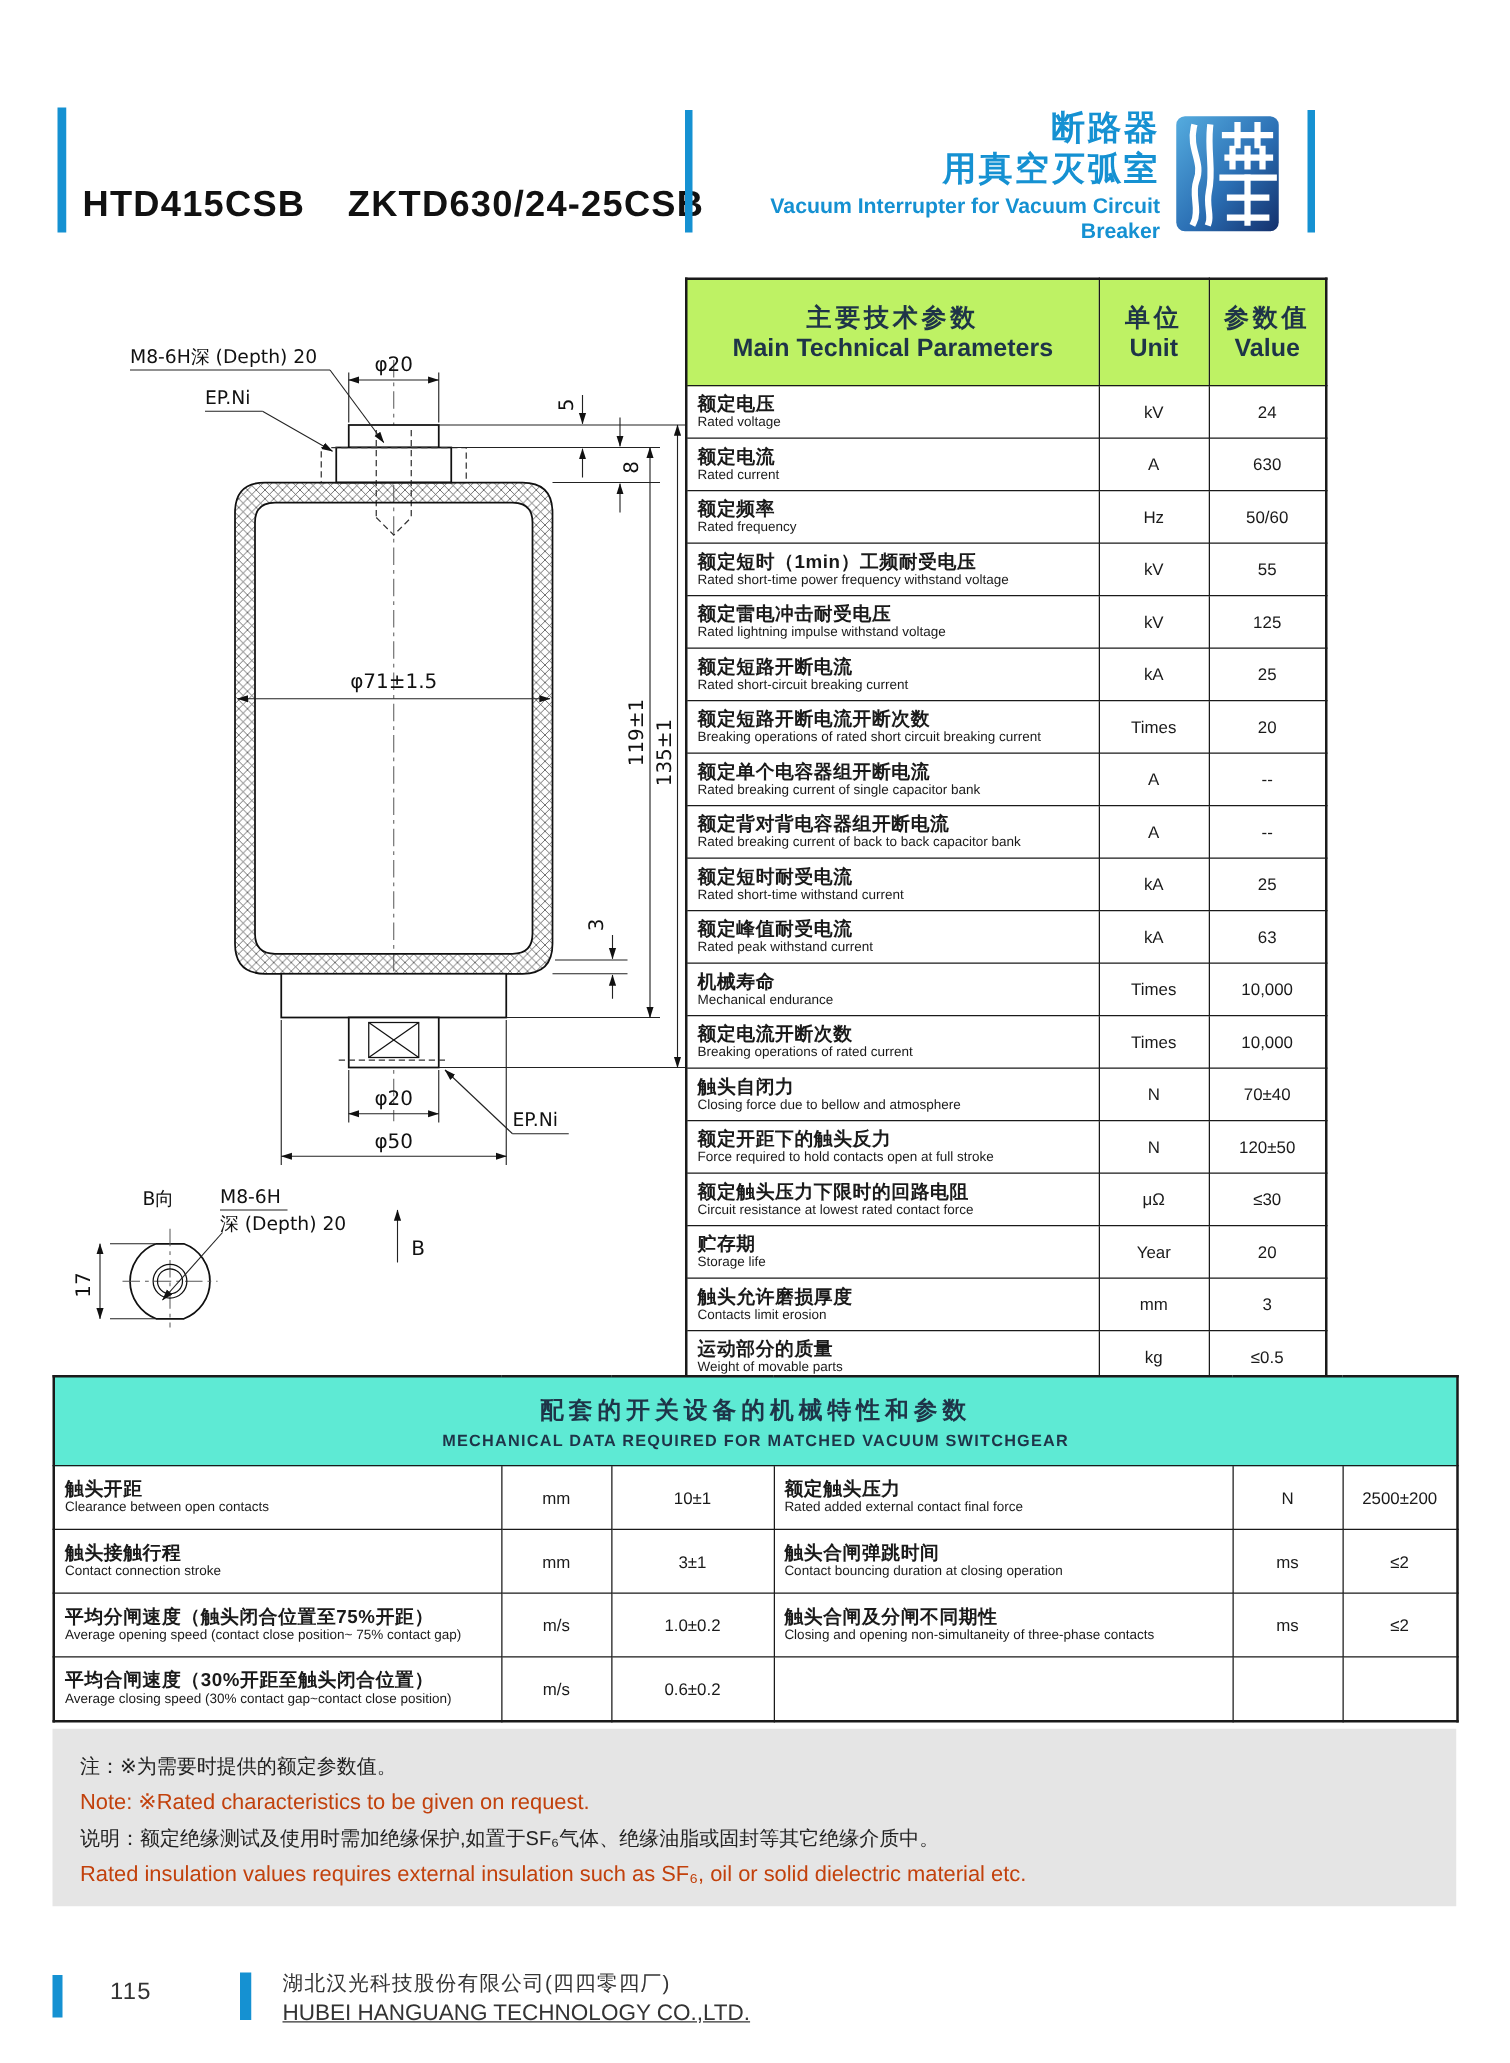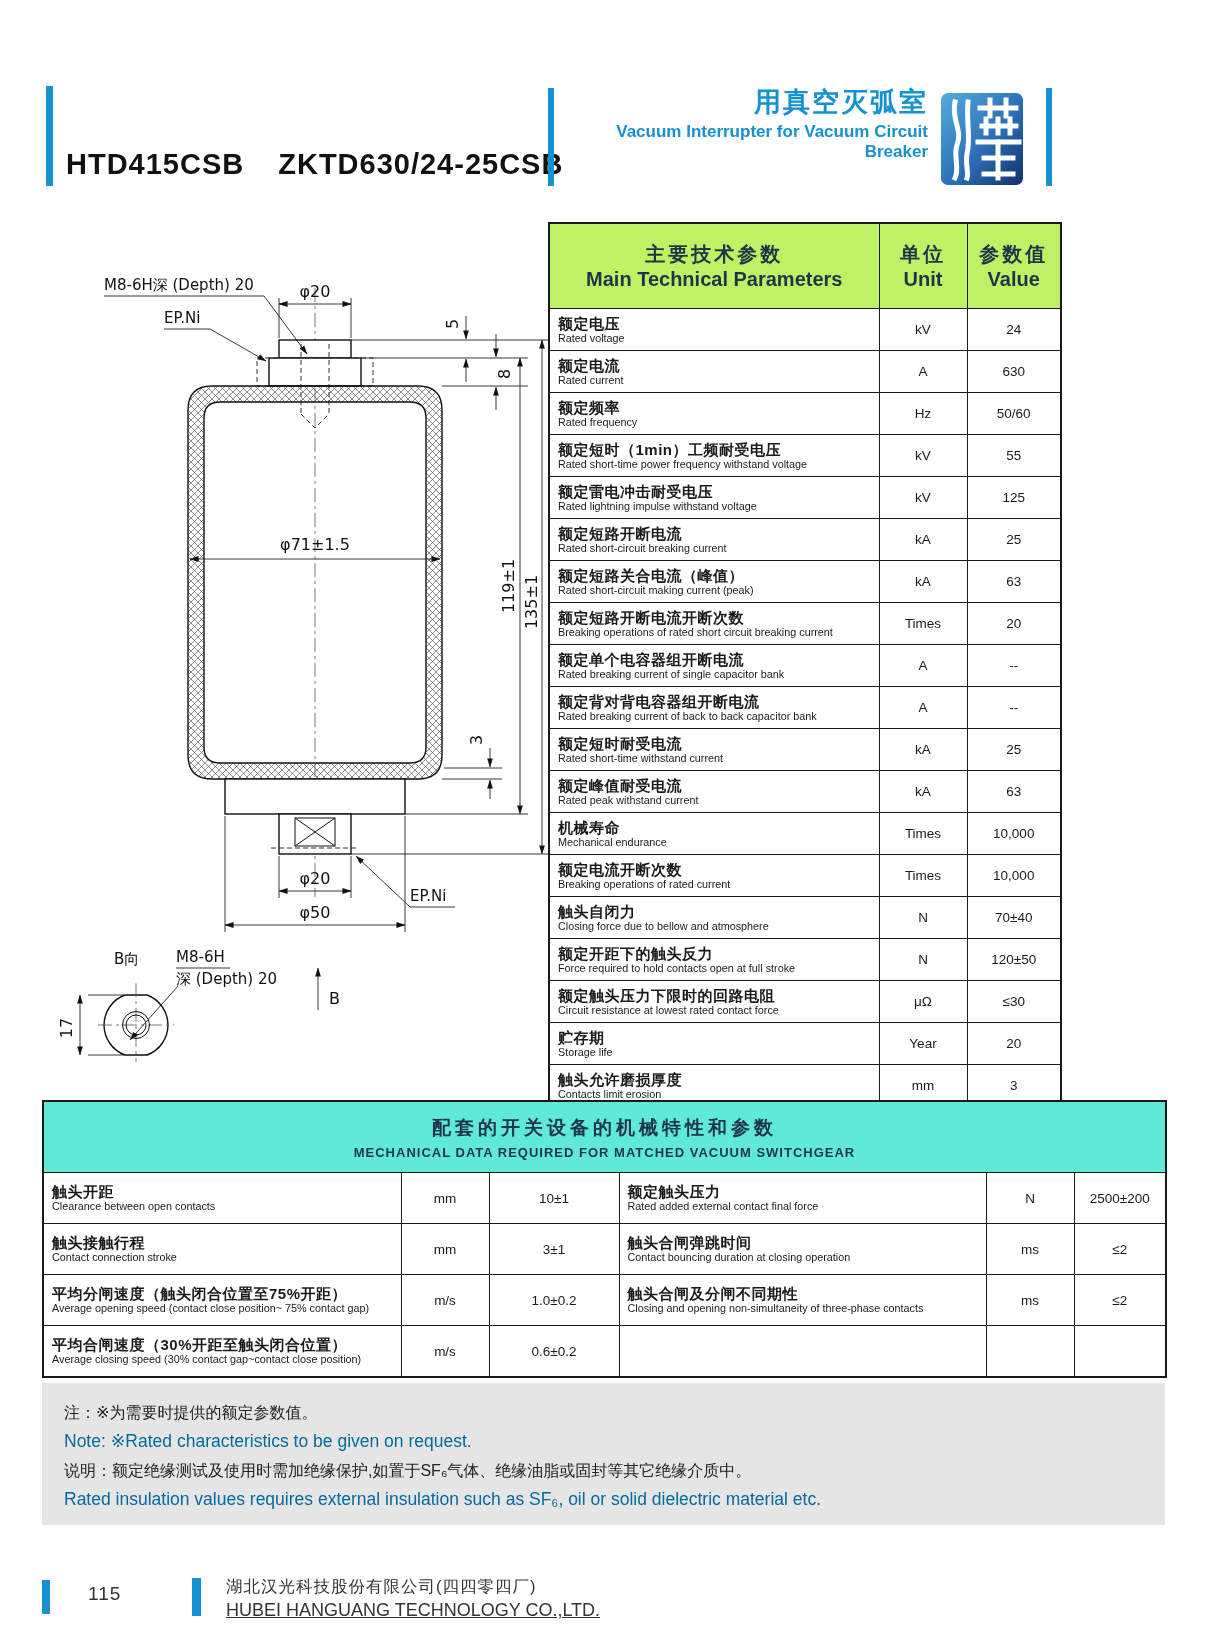--- a/index.html
+++ b/index.html
@@ -28,21 +28,21 @@
   .mech-tbl{position:absolute;left:42px;top:1100px;width:1123px;border:2px solid #1a1a1a;}
   .mech-tbl td,.mech-tbl th{border:1px solid #1a1a1a;padding:0;vertical-align:middle;}
   .mech-tbl th{background:#5eead4;color:#1E3448;height:70px;}
   .mech-tbl th .cn{font-size:19px;font-weight:bold;letter-spacing:4px;}
   .mech-tbl th .en{font-size:13px;font-weight:600;letter-spacing:1px;margin-top:4px;}
   .mech-tbl td{height:46px;font-size:13.5px;}
   
   .notes{position:absolute;left:42px;top:1383px;width:1123px;height:142px;background:#E5E5E5;
          box-sizing:border-box;padding:16px 22px;}
   .notes .n-cn{font-size:16px;margin-top:4px;color:#222;}
-  .notes .n-en{font-size:17.5px;margin-top:7px;color:#0369a1;}
+  .notes .n-en{font-size:17.5px;margin-top:7px;color:#c2410c;}
   
   .pgnum{position:absolute;left:88px;top:1583px;font-size:19px;color:#333;letter-spacing:1px;}
   .company{position:absolute;left:226px;top:1576px;color:#333;}
   .company .cn{font-size:16.5px;letter-spacing:1px;}
   .company .en{font-size:18px;margin-top:2px;text-decoration:underline;}
   
   .drawing{position:absolute;left:58px;top:252px;}
   .o{stroke:#111;stroke-width:1.4;}
   .o2{stroke:#111;stroke-width:1;}
   .cl{stroke:#555;stroke-width:0.8;stroke-dasharray:14 4 3 4;}
@@ -56,20 +56,21 @@
 
 <div class="page">
 
   <div class="vbar" style="left:46px;top:86px;width:7px;height:100px;"></div>
   <div class="title">
     <span>HTD415CSB</span><span class="gap"></span><span>ZKTD630/24-25CSB</span>
   </div>
 
   <div class="vbar" style="left:548px;top:88px;width:6px;height:98px;"></div>
   <div class="hdr-right">
+    <div class="cn">断路器</div>
     <div class="cn">用真空灭弧室</div>
     <div class="en">Vacuum Interrupter for Vacuum Circuit Breaker</div>
   </div>
 
   <svg class="logo" style="position:absolute;left:940px;top:92px;" width="84" height="94" viewBox="0 0 84 94">
     <defs>
       <linearGradient id="sealgrad" x1="0" y1="0" x2="1" y2="1">
         <stop offset="0" stop-color="#55ACDF"></stop>
           <stop offset="0.55" stop-color="#2B6FB4"></stop>
           <stop offset="1" stop-color="#14306C"></stop>
@@ -269,28 +270,20 @@
         <tr>
         <td class="nm">
           <div class="cn">额定短路开断电流</div>
           <div class="en">Rated short-circuit breaking current</div>
         </td>
         <td class="u">kA</td>
         <td class="v">25</td>
       </tr>
         <tr>
         <td class="nm">
-          <div class="cn">额定短路关合电流（峰值）</div>
-          <div class="en">Rated short-circuit making current (peak)</div>
-        </td>
-        <td class="u">kA</td>
-        <td class="v">63</td>
-      </tr>
-        <tr>
-        <td class="nm">
           <div class="cn">额定短路开断电流开断次数</div>
           <div class="en">Breaking operations of rated short circuit breaking current</div>
         </td>
         <td class="u">Times</td>
         <td class="v">20</td>
       </tr>
         <tr>
         <td class="nm">
           <div class="cn">额定单个电容器组开断电流</div>
           <div class="en">Rated breaking current of single capacitor bank</div>

